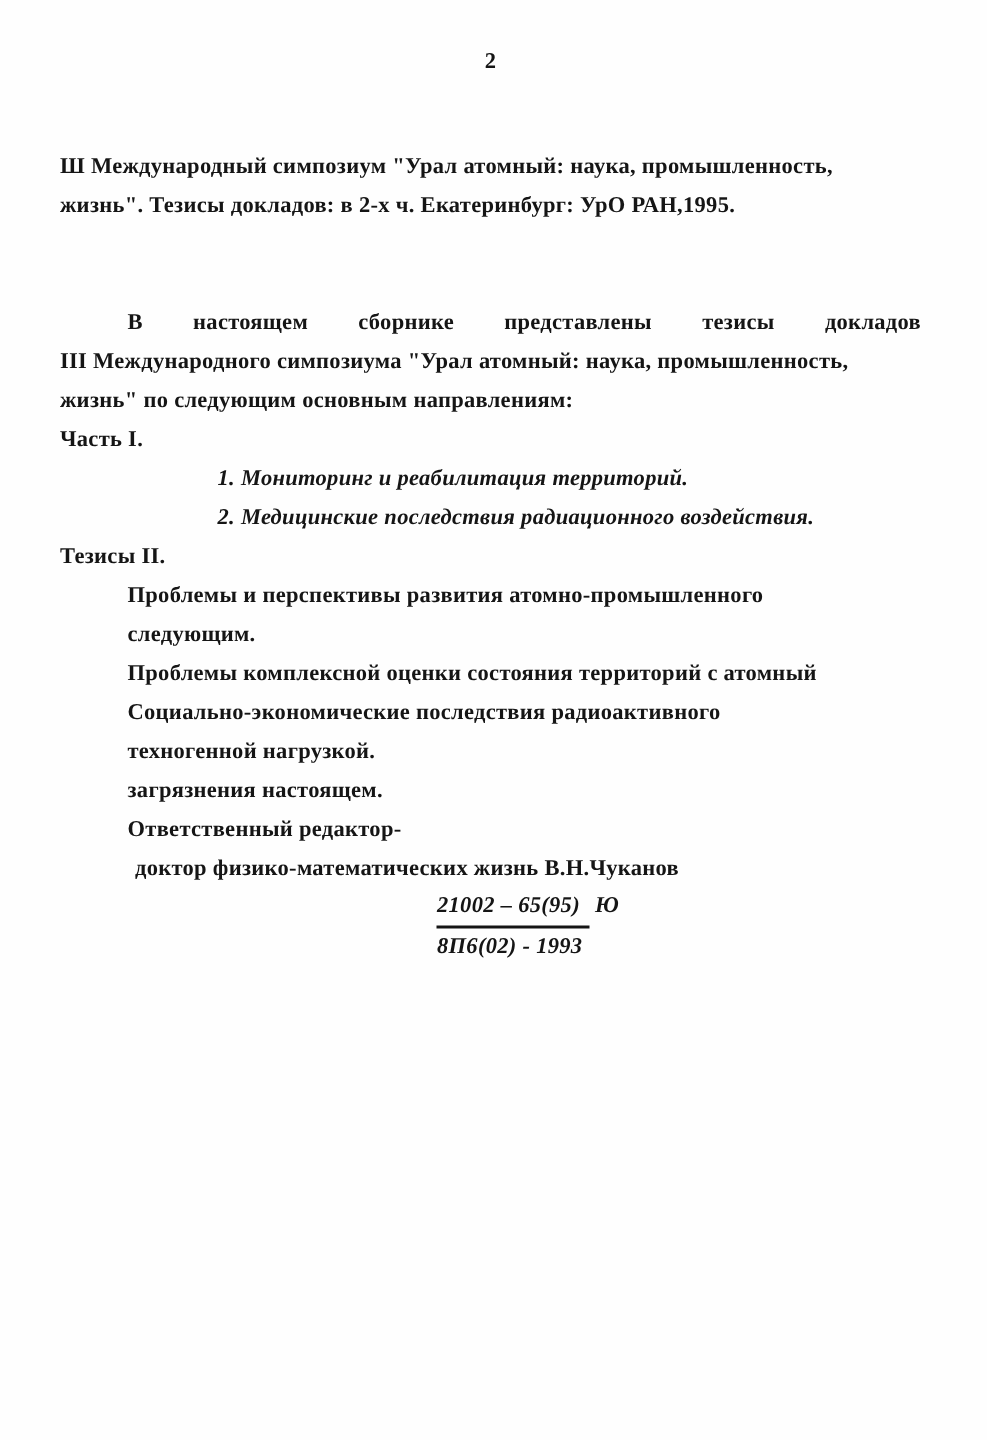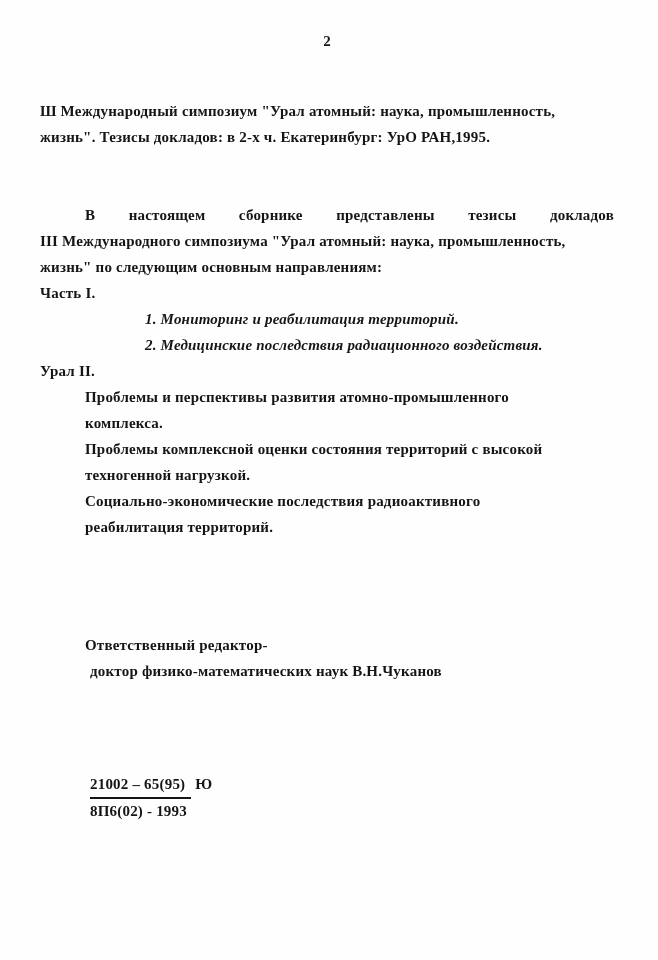--- a/index.html
+++ b/index.html
@@ -41,30 +41,29 @@
     text-align: left;
   }
   .indent-1 {
     padding-left: 45px;
   }
   .indent-2 {
     padding-left: 105px;
     font-style: italic;
   }
   .editor-block {
-    margin-top: 92px;
   }
   .editor-line-2 {
     padding-left: 50px;
   }
   .footer {
-    margin-top: 88px;
     display: flex;
-    justify-content: space-between;
+    justify-content: center;
     align-items: flex-start;
+    font-style: italic;
   }
   .code-block {
     padding-left: 50px;
     line-height: 24px;
   }
   .code-top {
     display: inline-block;
     border-bottom: 2px solid #151515;
     padding-bottom: 1px;
     padding-right: 6px;
@@ -95,32 +94,32 @@
     <div>жизнь" по следующим основным направлениям:</div>
   </div>
 
   <div>
     <div class="centered-heading">Часть I.</div>
     <div class="indent-2">1. Мониторинг и реабилитация территорий.</div>
     <div class="indent-2">2. Медицинские последствия радиационного воздействия.</div>
   </div>
 
   <div>
-    <div class="centered-heading">Урал II.</div>
+    <div class="centered-heading">Тезисы II.</div>
     <div class="indent-1">Проблемы и перспективы развития атомно-промышленного</div>
-    <div class="indent-1">комплекса.</div>
-    <div class="indent-1">Проблемы комплексной оценки состояния территорий с высокой</div>
+    <div class="indent-1">следующим.</div>
+    <div class="indent-1">Проблемы комплексной оценки состояния территорий с атомный</div>
+    <div class="indent-1">Социально-экономические последствия радиоактивного</div>
     <div class="indent-1">техногенной нагрузкой.</div>
-    <div class="indent-1">Социально-экономические последствия радиоактивного</div>
-    <div class="indent-1">реабилитация территорий.</div>
+    <div class="indent-1">загрязнения настоящем.</div>
   </div>
 
   <div class="editor-block">
     <div class="indent-1">Ответственный редактор-</div>
-    <div class="editor-line-2">доктор физико-математических наук В.Н.Чуканов</div>
+    <div class="editor-line-2">доктор физико-математических жизнь В.Н.Чуканов</div>
   </div>
 
   <div class="footer">
     <div class="code-block">
       <div>
         <span class="code-top">21002 – 65(95)</span><span class="code-suffix">Ю</span>
       </div>
       <div>8П6(02) - 1993</div>
     </div>
   </div>

